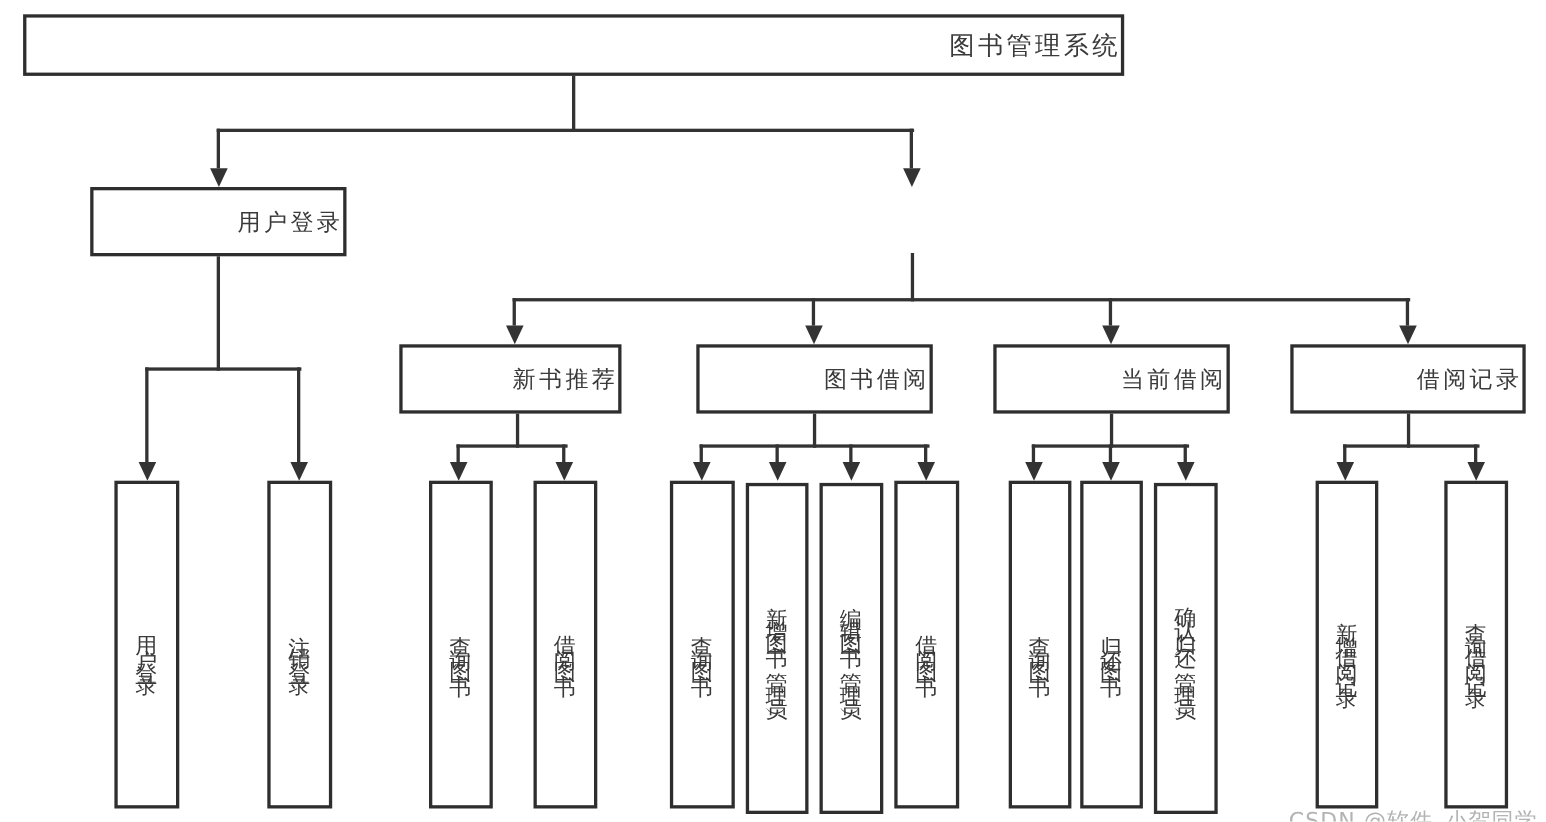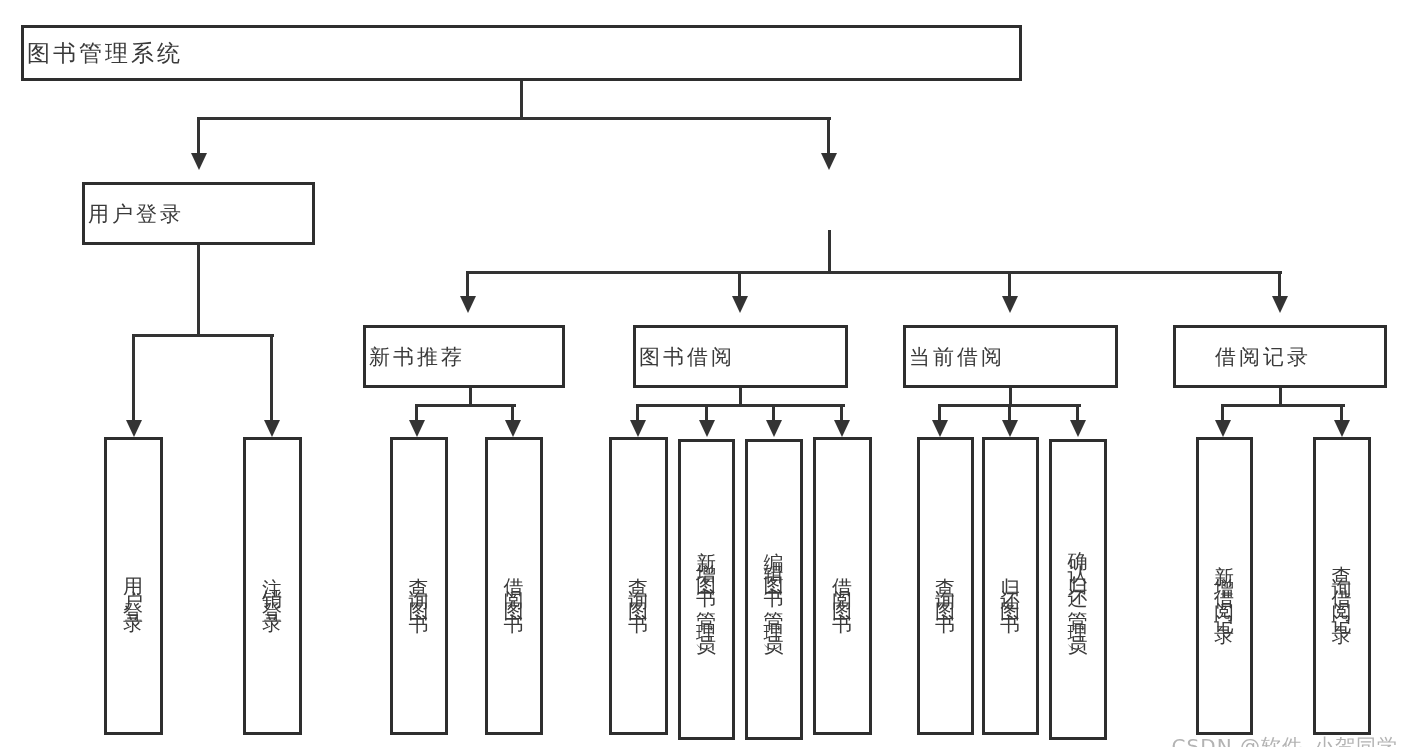--- a/index.html
+++ b/index.html
@@ -18,28 +18,27 @@
     height: 747px;
     background: var(--fill);
     overflow: hidden;
   }
   .node {
     position: absolute;
     background: var(--fill);
     border: 3px solid var(--border);
     display: flex;
     align-items: center;
-    justify-content: flex-start;
+    justify-content: flex-end;
     color: var(--text);
     font-size: 21px;
     letter-spacing: 3px;
     text-indent: 3px;
     white-space: nowrap;
     z-index: 2;
-    margin-top: 12px;
   }
   .node.root { font-size: 23px; }
   .leaf {
     position: absolute;
     background: var(--fill);
     border: 3px solid var(--border);
     display: flex;
     align-items: center;
     justify-content: center;
     color: var(--text);

